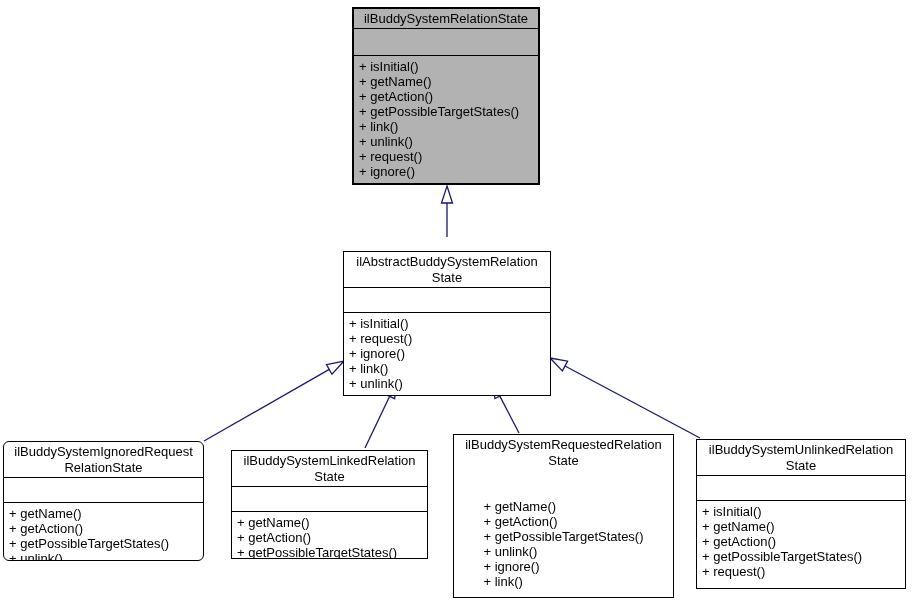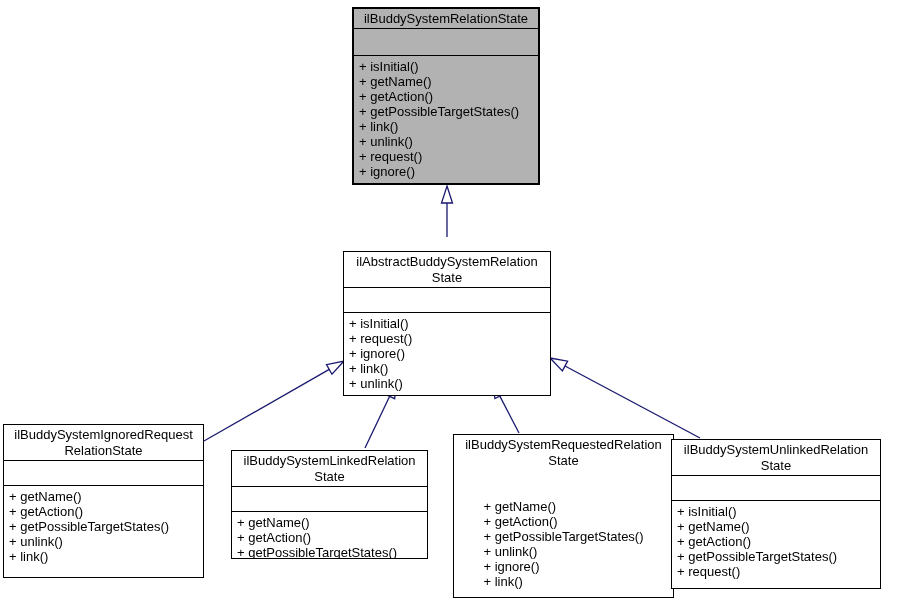--- a/index.html
+++ b/index.html
@@ -98,21 +98,21 @@
     <div class="uml-attrs"></div>
     <div class="uml-methods">
         <div class="method-line">+ isInitial()</div>
         <div class="method-line">+ request()</div>
         <div class="method-line">+ ignore()</div>
         <div class="method-line">+ link()</div>
         <div class="method-line">+ unlink()</div>
       </div>
   </div>
 
-  <div class="uml-box" style="left:3px; top:424px; width:201px; height:154px;">
+  <div class="uml-box" style="left:3px; top:441px; width:201px; height:120px;border-radius:6px;">
     <div class="uml-title">ilBuddySystemIgnoredRequest
 RelationState</div>
     <div class="uml-attrs"></div>
     <div class="uml-methods">
         <div class="method-line">+ getName()</div>
         <div class="method-line">+ getAction()</div>
         <div class="method-line">+ getPossibleTargetStates()</div>
         <div class="method-line">+ unlink()</div>
         <div class="method-line">+ link()</div>
       </div>
@@ -137,21 +137,21 @@
     <div class="uml-methods">
         <div class="method-line">+ getName()</div>
         <div class="method-line">+ getAction()</div>
         <div class="method-line">+ getPossibleTargetStates()</div>
         <div class="method-line">+ unlink()</div>
         <div class="method-line">+ ignore()</div>
         <div class="method-line">+ link()</div>
       </div>
   </div>
 
-  <div class="uml-box" style="left:671px; top:439px; width:210px; height:150px;">
+  <div class="uml-box" style="left:696px; top:439px; width:210px; height:150px;">
     <div class="uml-title">ilBuddySystemUnlinkedRelation
 State</div>
     <div class="uml-attrs"></div>
     <div class="uml-methods">
         <div class="method-line">+ isInitial()</div>
         <div class="method-line">+ getName()</div>
         <div class="method-line">+ getAction()</div>
         <div class="method-line">+ getPossibleTargetStates()</div>
         <div class="method-line">+ request()</div>
       </div>

